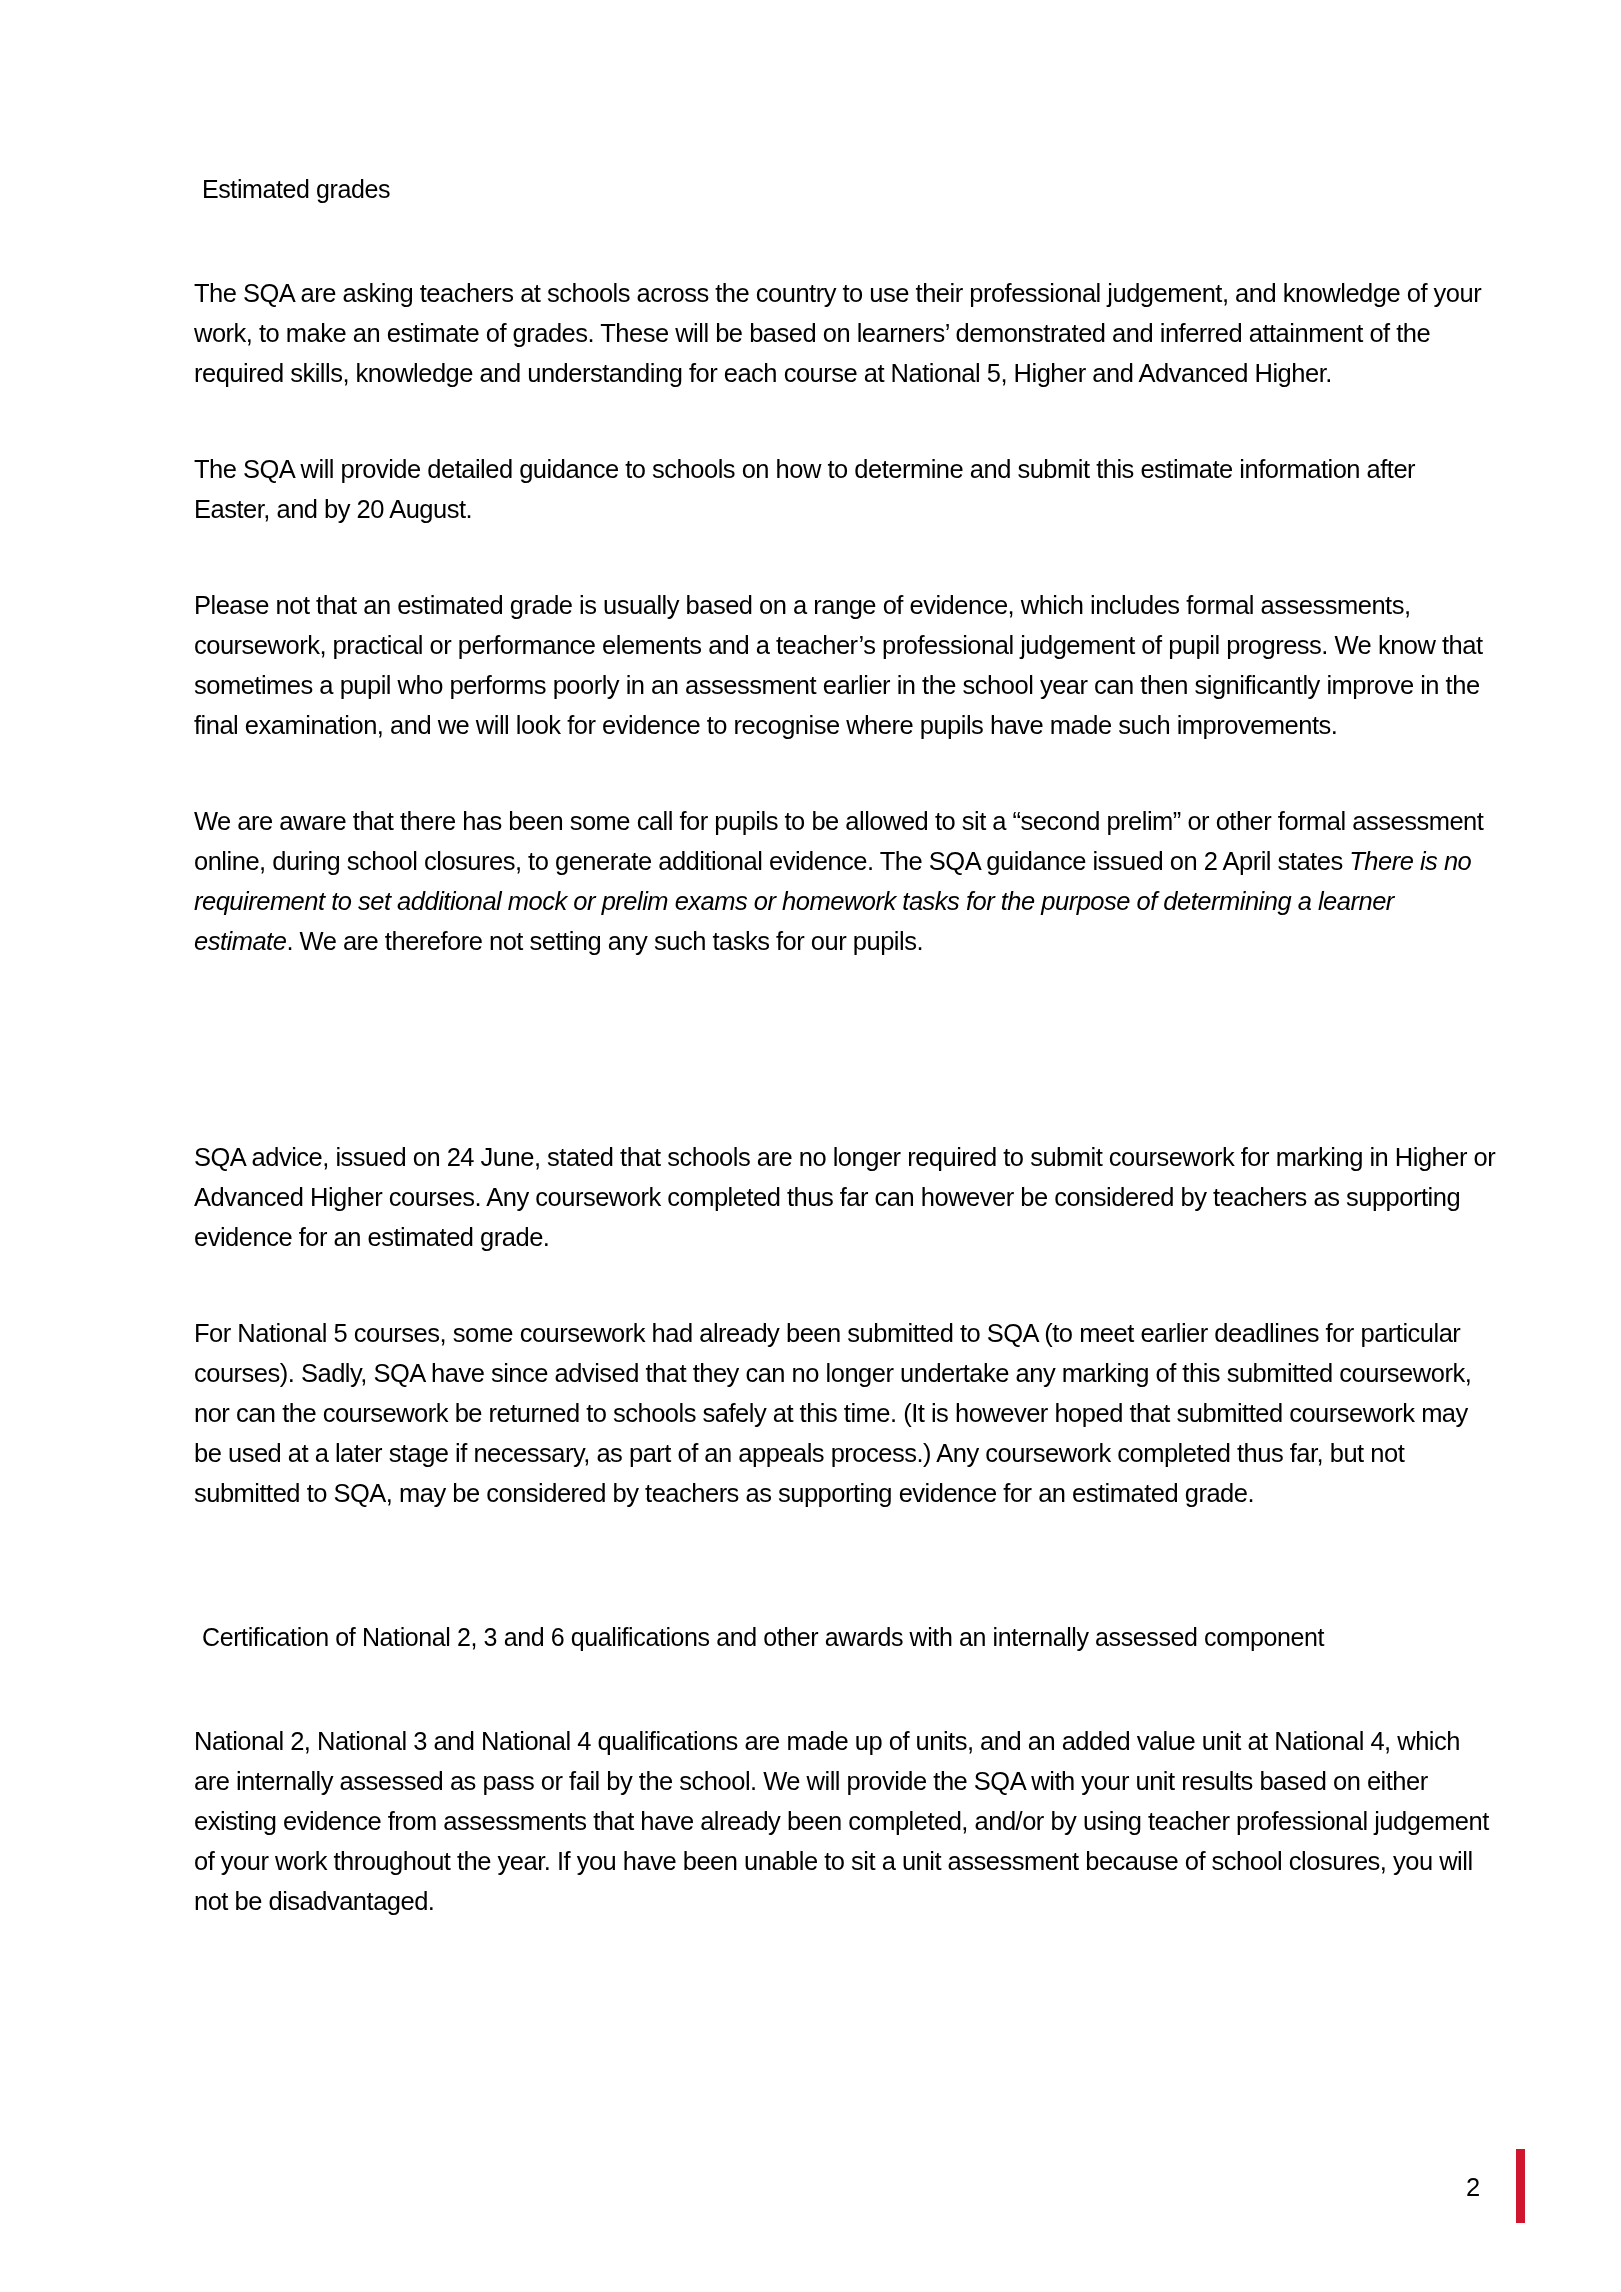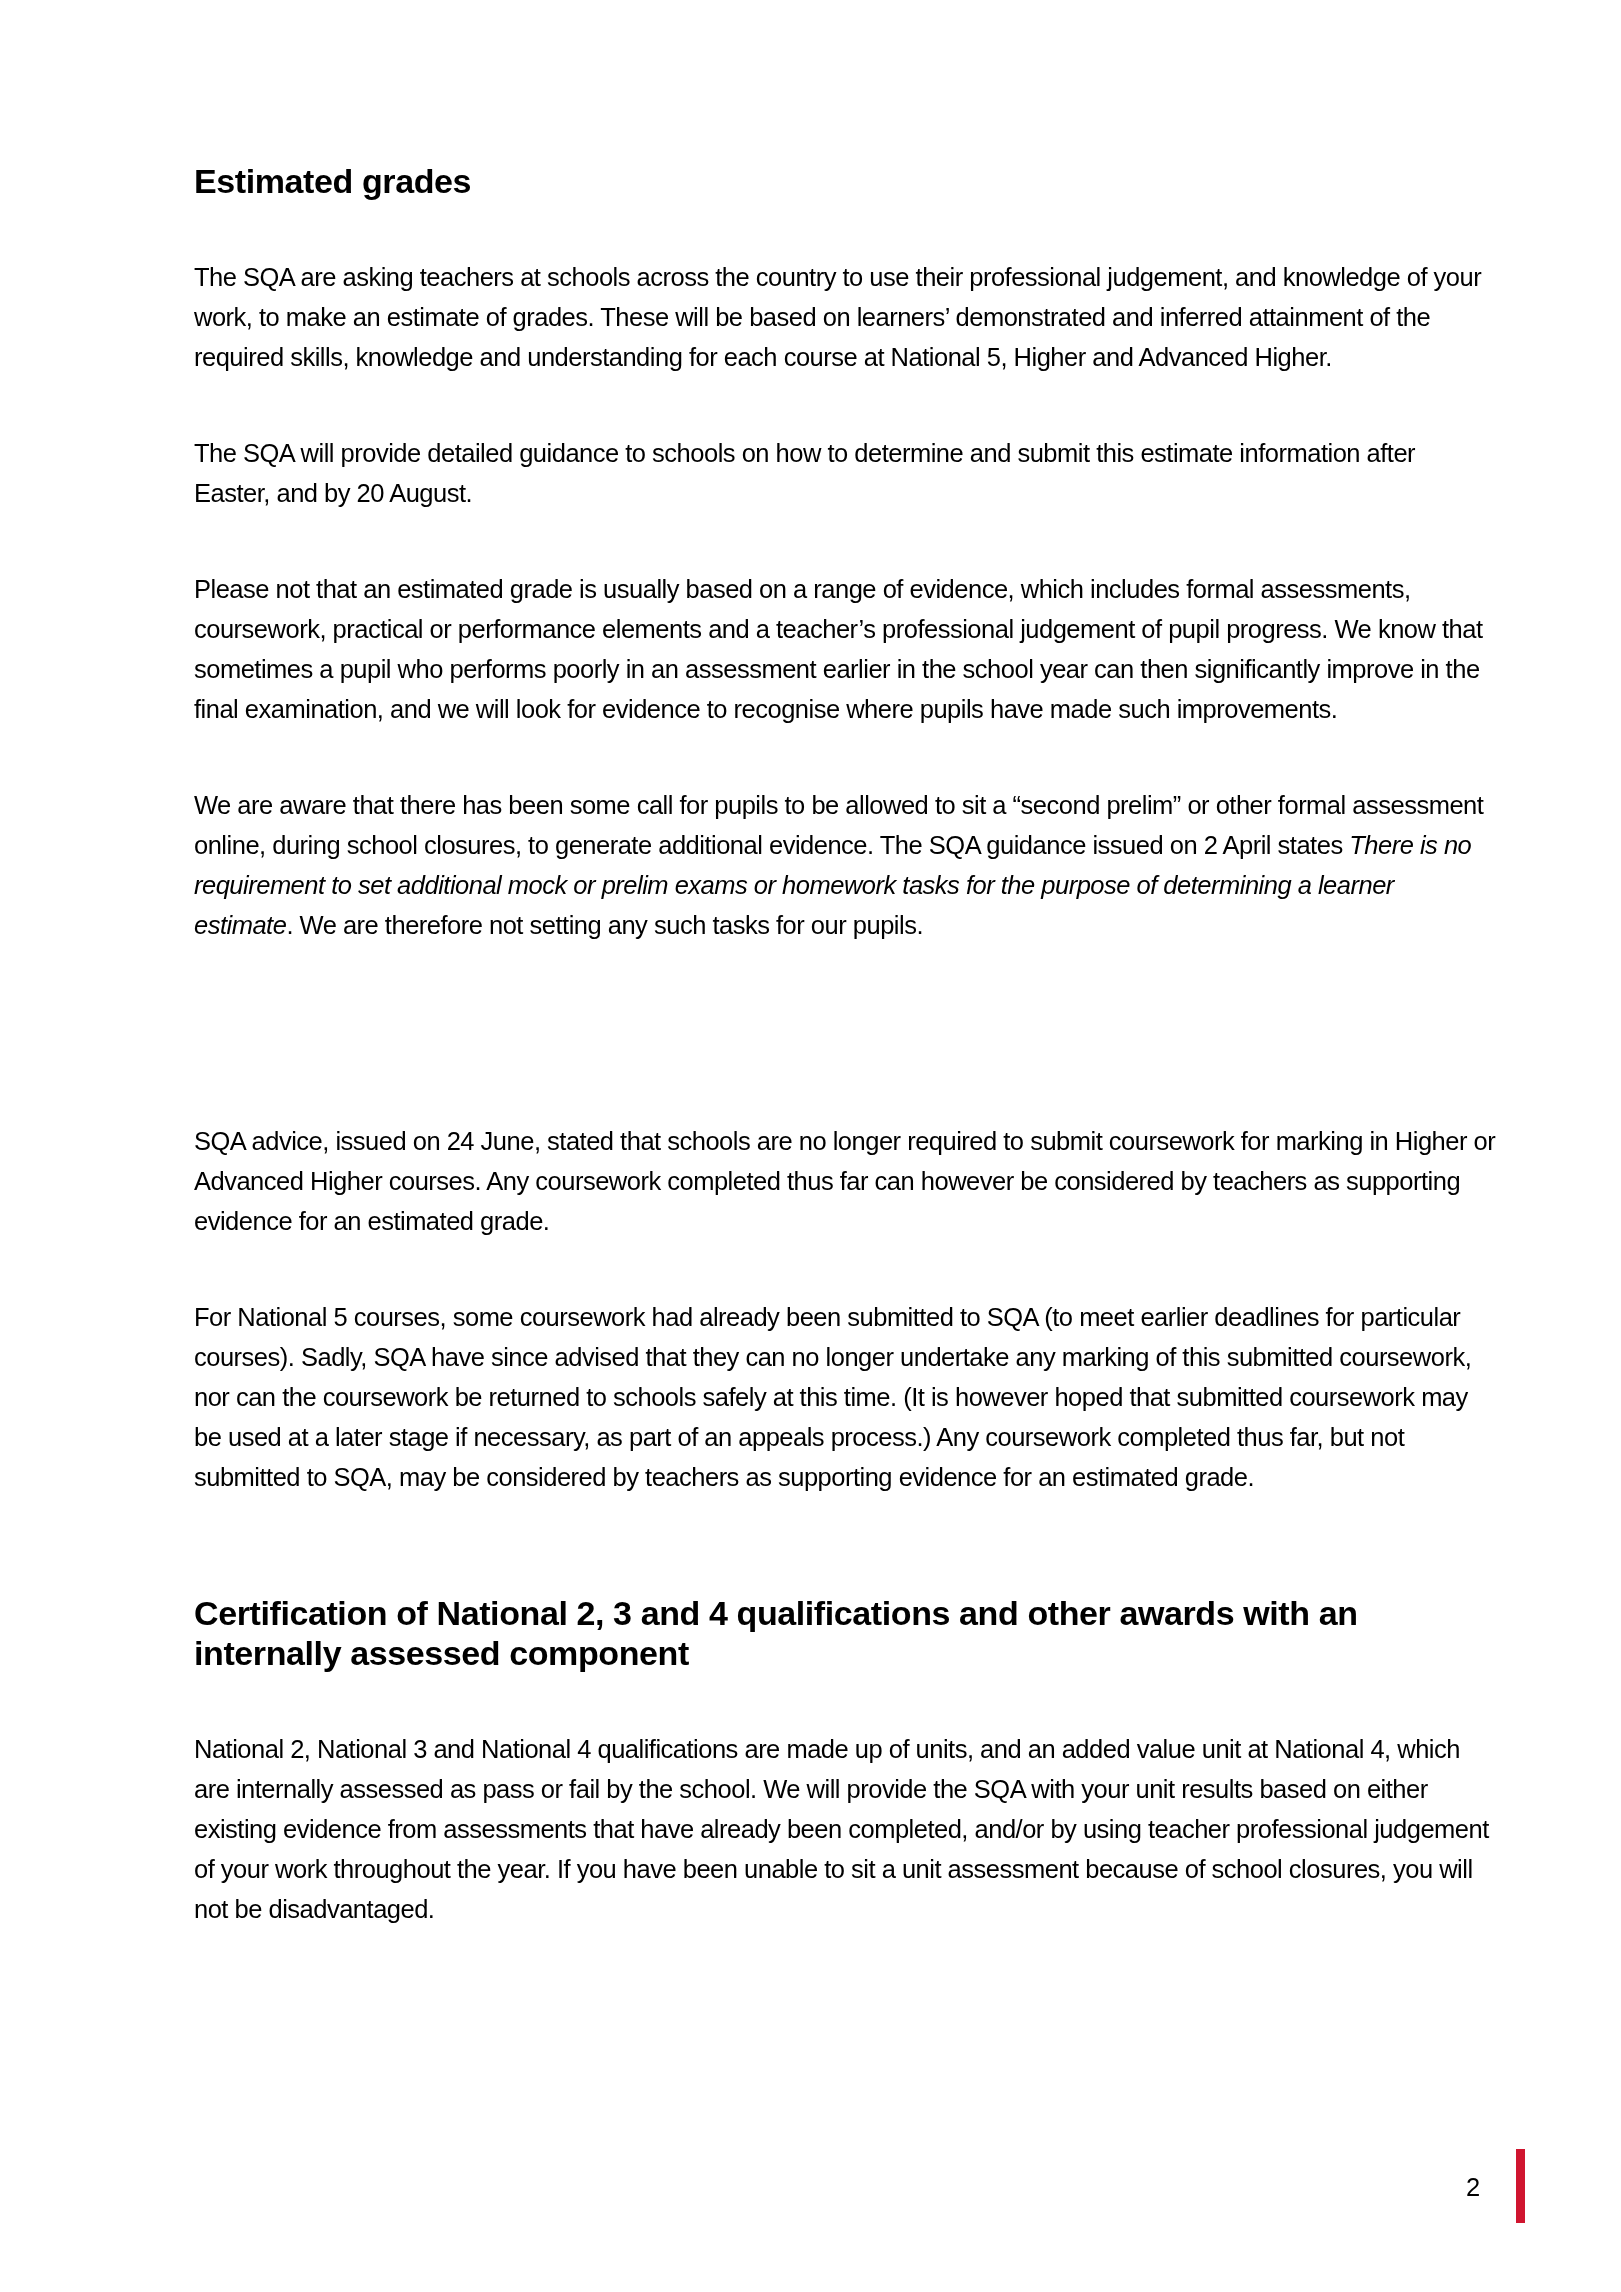--- a/index.html
+++ b/index.html
@@ -15,24 +15,24 @@
       font-family: "Liberation Sans", "DejaVu Sans", sans-serif;
       color: #000000;
     }
     .page {
       position: absolute;
       left: 186px;
       top: 153px;
       width: 1318px;
     }
     .heading {
-      font-weight: bold;
-      font-size: 34px;
+      font-weight: normal;
+      font-size: 25px;
       line-height: 40px;
-      margin: 8px;
+      margin: 16px;
       letter-spacing: -0.4px;
     }
     .para {
       font-size: 25.5px;
       line-height: 40px;
       margin: 8px;
       letter-spacing: -0.5px;
     }
     .gap-1 { height: 40px; }
     .gap-2 { height: 80px; }
@@ -78,21 +78,21 @@
   <section>
     <div class="gap-1"></div>
     <p class="para">SQA advice, issued on 24 June, stated that schools are no longer required to submit coursework for marking in Higher or Advanced Higher courses. Any coursework completed thus far can however be considered by teachers as supporting evidence for an estimated grade.</p>
     <div class="gap-1"></div>
     <p class="para">For National 5 courses, some coursework had already been submitted to SQA (to meet earlier deadlines for particular courses). Sadly, SQA have since advised that they can no longer undertake any marking of this submitted coursework, nor can the coursework be returned to schools safely at this time. (It is however hoped that submitted coursework may be used at a later stage if necessary, as part of an appeals process.) Any coursework completed thus far, but not submitted to SQA, may be considered by teachers as supporting evidence for an estimated grade.</p>
   </section>
 
   <div class="gap-2"></div>
 
   <section>
-    <p class="heading">Certification of National 2, 3 and 4 qualifications and other awards with an internally assessed component</p>
+    <p class="heading">Certification of National 2, 3 and 6 qualifications and other awards with an internally assessed component</p>
     <div class="gap-1"></div>
     <p class="para">National 2, National 3 and National 4 qualifications are made up of units, and an added value unit at National 4, which are internally assessed as pass or fail by the school. We will provide the SQA with your unit results based on either existing evidence from assessments that have already been completed, and/or by using teacher professional judgement of your work throughout the year. If you have been unable to sit a unit assessment because of school closures, you will not be disadvantaged.</p>
   </section>
 
 </div>
 
 <div class="page-number">2</div>
 <div class="red-bar"></div>
 
 

